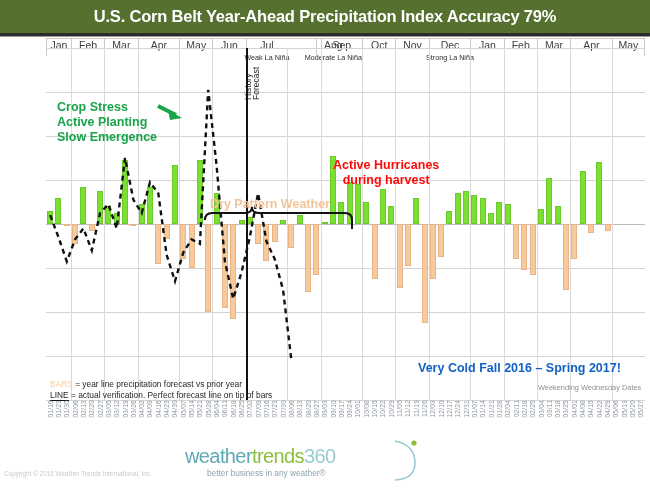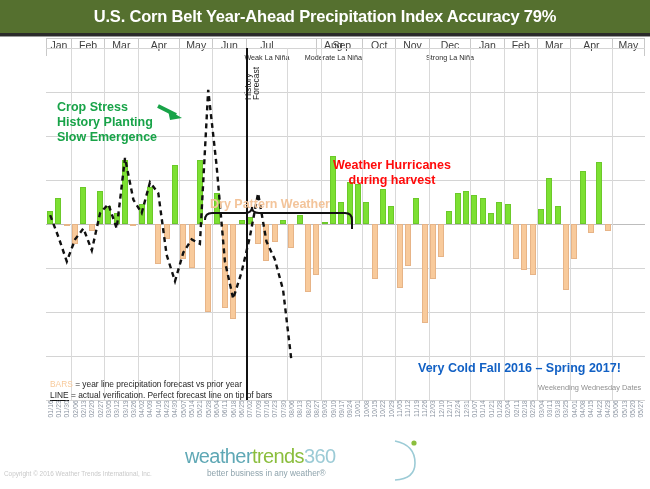--- a/index.html
+++ b/index.html
@@ -257,37 +257,37 @@
         <div class="bar pos" style="left: 550.243px; top: 114.4px; height: 61.6px;"></div>
         <div class="bar neg" style="left: 558.562px; top: 176px; height: 6.6px;"></div>
         <svg width="599" height="352" class="vline-svg">
           <path d="M4.2,167.2 L12.5,189.2 L20.8,213.4 L29.1,191.4 L37.4,180.4 L45.8,202.4 L54.1,165.0 L62.4,156.2 L70.7,180.4 L79.0,110.0 L87.4,151.8 L95.7,165.0 L104.0,134.2 L112.3,145.2 L120.6,206.8 L129.0,233.2 L137.3,204.6 L145.6,191.4 L153.9,195.8 L162.2,41.8 L170.5,116.6 L178.9,213.4 L187.2,250.8 L195.5,224.4 L203.8,189.2 L212.1,145.2 L220.5,193.6 L228.8,211.2 L237.1,242.0 L245.4,312.4" stroke="#111" stroke-width="2.4" fill="none" stroke-dasharray="5,4"></path>
         </svg>
         <div class="divider" style="left: 199.667px;"></div>
       </div>
 
     <div class="ann ann-green" style="left:57px;top:62px;">
       <div>Crop Stress</div>
-      <div>History Planting</div>
+      <div>Active Planting</div>
       <div>Slow Emergence</div>
     </div>
     <svg class="vline-svg" width="650" height="400" style="pointer-events:none;">
       <g>
         <path d="M158,68 L176,77" stroke="#18A348" stroke-width="4" fill="none"></path>
         <path d="M182,80 L168,72 L170,82 Z" fill="#18A348"></path>
       </g>
     </svg>
 
     <div class="ann ann-peach" style="left:210px;top:159px;">Dry Pattern Weather</div>
     <svg class="vline-svg" width="650" height="400" style="pointer-events:none;">
       <path d="M205,182 Q205,175 212,175 L245,175 Q252,175 252,169 Q252,175 259,175 L345,175 Q352,175 352,182 L352,191" stroke="#111" stroke-width="2" fill="none"></path>
     </svg>
 
     <div class="ann ann-red" style="left:333px;top:120px;">
-      <div>Weather Hurricanes</div>
+      <div>Active Hurricanes</div>
       <div>during harvest</div>
     </div>
 
     <div class="ann ann-blue" style="left:418px;top:323px;">Very Cold Fall 2016 – Spring 2017!</div>
 
     <div class="legend" style="left:50px;top:341px;">
       <span class="bars-w">BARS</span><span> = year line precipitation forecast vs prior year</span>
     </div>
     <div class="legend" style="left:50px;top:352px;">
       <span class="line-w">LINE</span><span> = actual verification.  Perfect forecast line on tip of bars</span>

